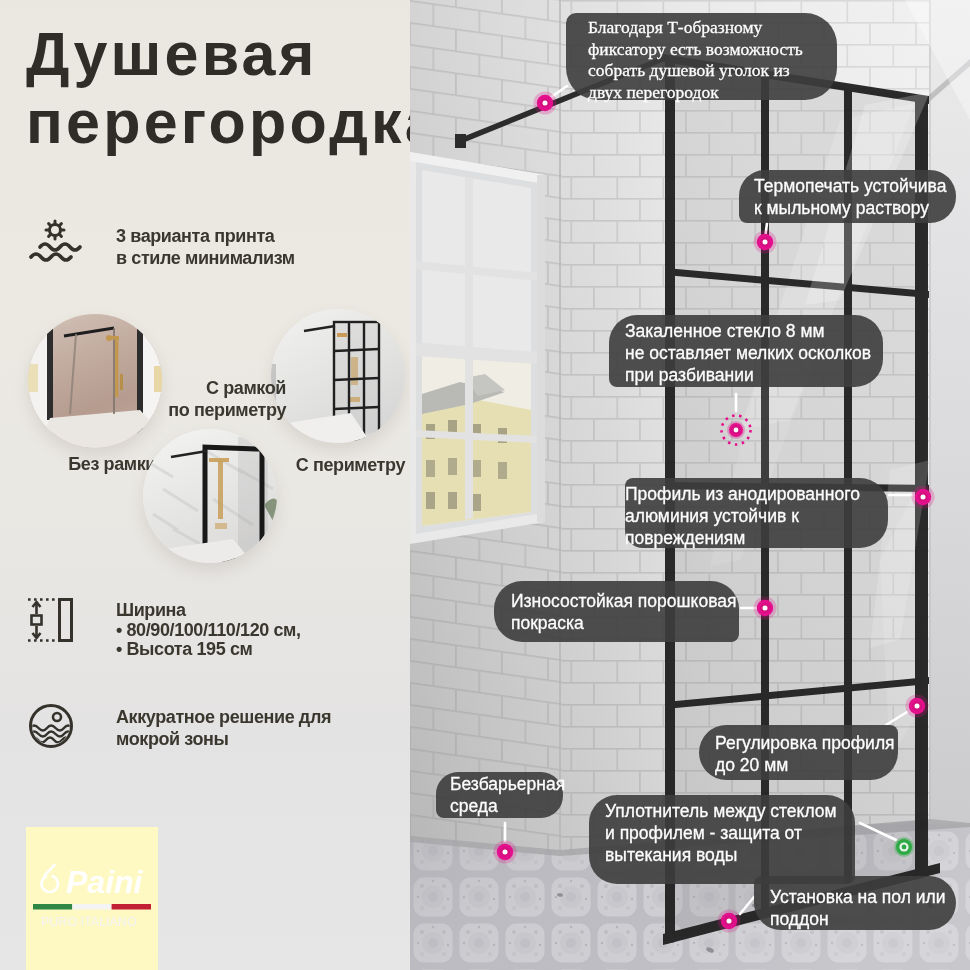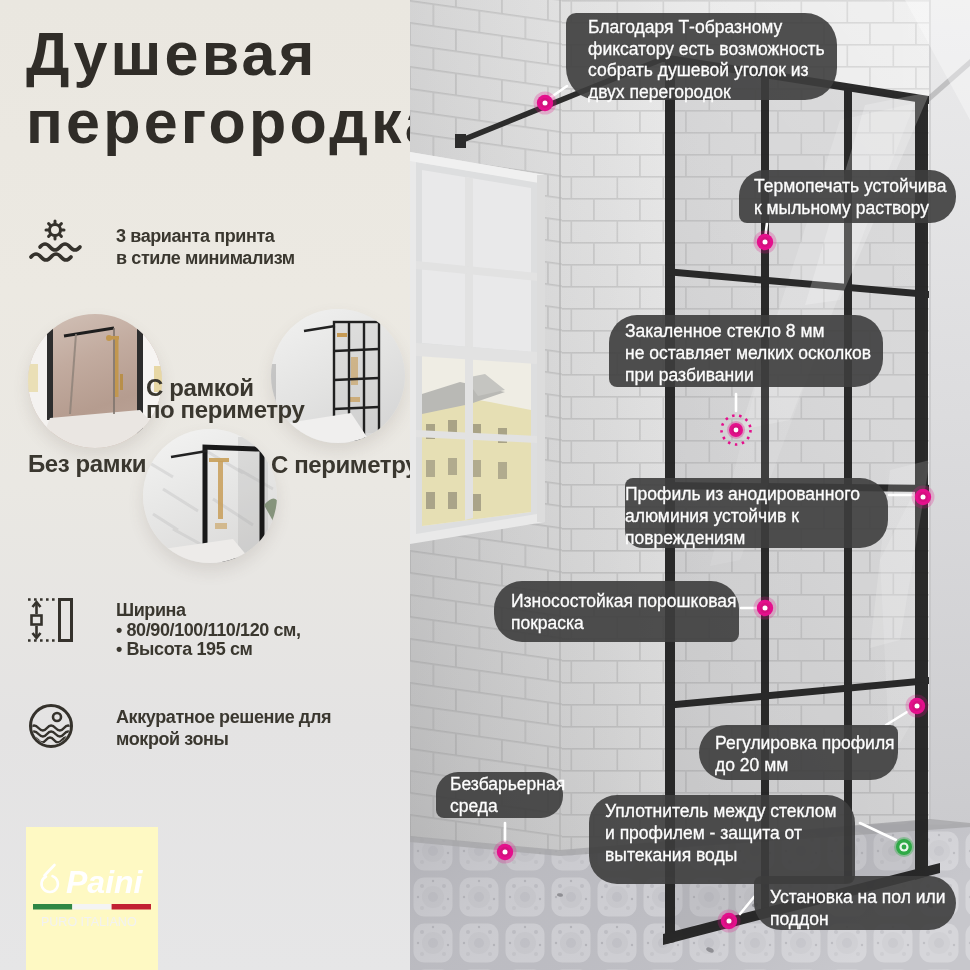--- a/index.html
+++ b/index.html
@@ -1,21 +1,21 @@
 <!DOCTYPE html>
 <html><head>
 <meta charset="utf-8">
 <style>
   html,body{margin:0;padding:0;}
   #page{position:relative;width:970px;height:970px;overflow:hidden;background:#e7e5e0;font-family:"Liberation Sans",sans-serif;}
   #left{position:absolute;left:0;top:0;width:410px;height:970px;
     background:linear-gradient(180deg,#eae7e0 0%,#ece9e2 30%,#eae8e3 50%,#e4e3e3 75%,#e6e6e7 100%);}
   #title{position:absolute;left:26px;top:20px;font-size:61px;line-height:68px;font-weight:700;letter-spacing:3.2px;color:#302d28;}
   .feat{position:absolute;font-size:18px;line-height:21.5px;font-weight:700;letter-spacing:-0.4px;color:#3a372f;white-space:nowrap;}
-  .clabel{position:absolute;font-size:24px;line-height:22px;font-weight:700;letter-spacing:-0.4px;color:#3a372f;text-align:left;white-space:nowrap;}
+  .clabel{position:absolute;font-size:18px;line-height:22px;font-weight:700;letter-spacing:-0.4px;color:#3a372f;text-align:right;white-space:nowrap;}
   .circ{position:absolute;width:134px;height:134px;border-radius:50%;overflow:hidden;box-shadow:0 8px 16px rgba(90,80,70,0.13);}
   .co{position:absolute;background:rgba(61,61,61,0.9);color:#fdfdfd;
       font-size:17.5px;line-height:21.8px;font-weight:400;white-space:nowrap;box-sizing:border-box;-webkit-text-stroke:0.3px #fdfdfd;}
   #logo{position:absolute;left:26px;top:827px;width:132px;height:143px;background:#fef9c3;}
 </style>
 </head>
 <body>
 <div id="page">
 
 <div id="left"></div>
@@ -369,21 +369,21 @@
         </g>
     <g transform="translate(319,921)">
           <circle r="11.5" fill="#e3118a" opacity="0.24"></circle>
           <circle r="8.2" fill="#e40f8c"></circle>
           <circle r="5" fill="#d5107f"></circle>
           <circle r="2.5" fill="#fff"></circle>
         </g>
   </g>
 </svg>
 
-<div class="co" style="left:566px;top:13px;width:271px;height:87px;border-radius:10px 32px 32px 32px;padding:4px 0 0 22px;line-height:21.5px;">Благодаря Т-образному<br>фиксатору есть возможность<br>собрать душевой уголок из<br>двух перегородок</div>
+<div class="co" style="left:566px;top:13px;width:271px;height:87px;border-radius:10px 32px 32px 32px;padding:4px 0 0 22px;line-height:21.5px;font-family:Liberation Serif, serif;">Благодаря Т-образному<br>фиксатору есть возможность<br>собрать душевой уголок из<br>двух перегородок</div>
 
 <div class="co" style="left:739px;top:170px;width:217px;height:53px;border-radius:26px 26px 26px 8px;padding:6px 0 0 15px;">Термопечать устойчива<br>к мыльному раствору</div>
 
 <div class="co" style="left:609px;top:315px;width:274px;height:72px;border-radius:28px 28px 28px 8px;padding:6px 0 0 16px;">Закаленное стекло 8 мм<br>не оставляет мелких осколков<br>при разбивании</div>
 
 <div class="co" style="left:625px;top:478px;width:263px;height:70px;border-radius:8px 28px 28px 18px;padding:6px 0 0 0;">Профиль из анодированного<br>алюминия устойчив к<br>повреждениям</div>
 
 <div class="co" style="left:494px;top:581px;width:245px;height:61px;border-radius:28px 28px 8px 28px;padding:10px 0 0 17px;">Износостойкая порошковая<br>покраска</div>
 
 <div class="co" style="left:699px;top:725px;width:199px;height:55px;border-radius:28px 8px 28px 28px;padding:8px 0 0 16px;">Регулировка профиля<br>до 20 мм</div>

